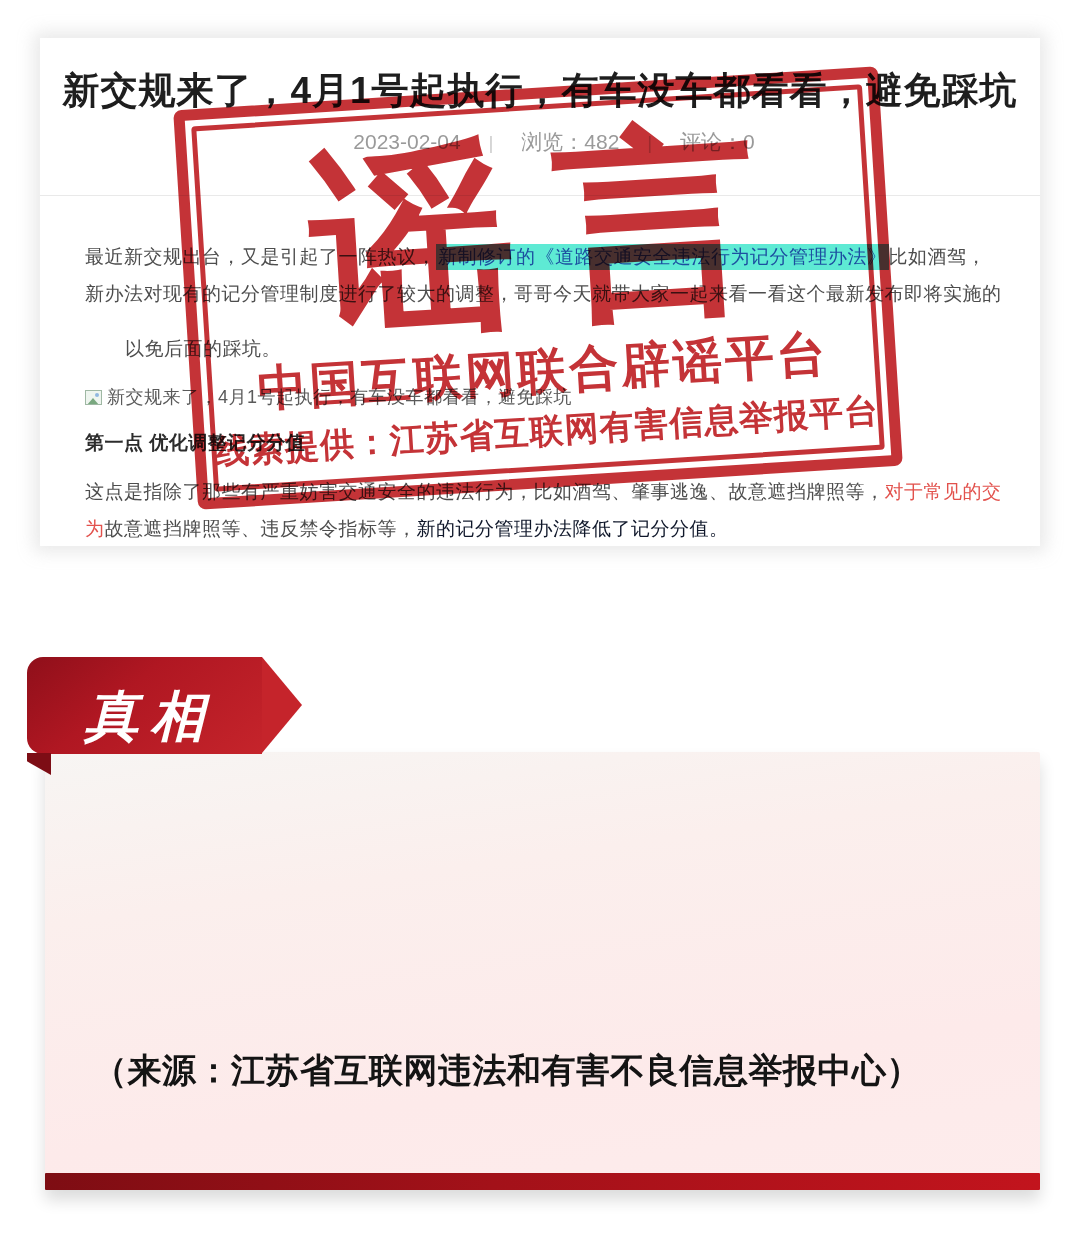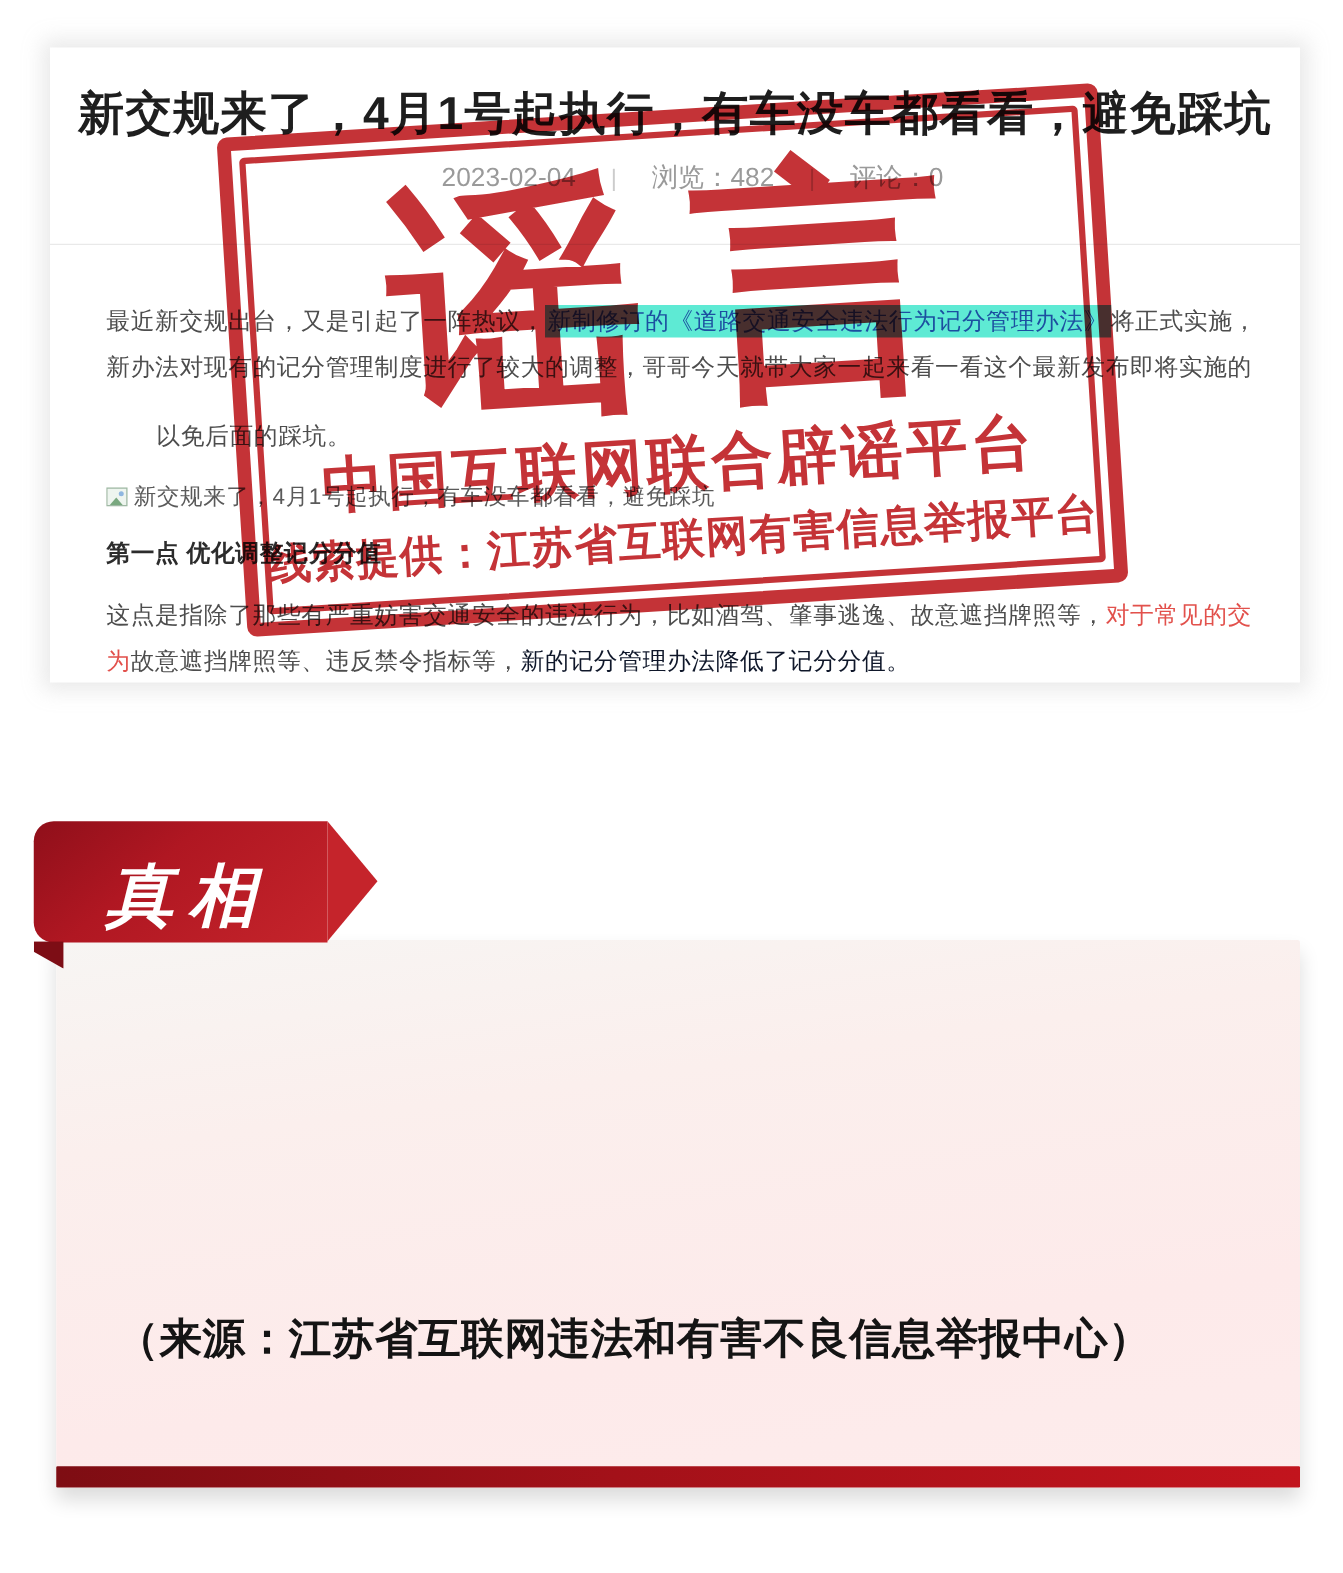--- a/index.html
+++ b/index.html
@@ -82,21 +82,21 @@
     <div class="article-meta">
       <span>2023-02-04</span>
       <span class="sep">|</span>
       <span>浏览：482</span>
       <span class="sep">|</span>
       <span>评论：0</span>
     </div>
 
     <div class="divider"></div>
 
-    <p class="aline l1"><span>最近新交规出台，又是引起了一阵热议，</span><span class="hl">新制修订的《道路交通安全违法行为记分管理办法》</span><span>将正式实施，</span></p>
+    <p class="aline l1"><span>最近新交规出台，又是引起了一阵热议，</span><span class="hl">新制修订的《道路交通安全违法行为记分管理办法》</span><span>比如酒驾，</span></p>
 
     <p class="aline l2"><span>新办法对现有的记分管理制度进行了较大的调整，哥哥今天就带大家一起来看一看这个最新发布即将实施的</span></p>
 
     <p class="aline l3">以免后面的踩坑。</p>
 
     <p class="aline l4"><span class="img-ph"></span><span>新交规来了，4月1号起执行，有车没车都看看，避免踩坑</span></p>
 
     <p class="aline l5">第一点 优化调整记分分值</p>
 
     <p class="aline l6"><span>这点是指除了那些有严重妨害交通安全的违法行为，比如酒驾、肇事逃逸、故意遮挡牌照等，</span><span class="red-t">对于常见的交通违法行</span></p>

